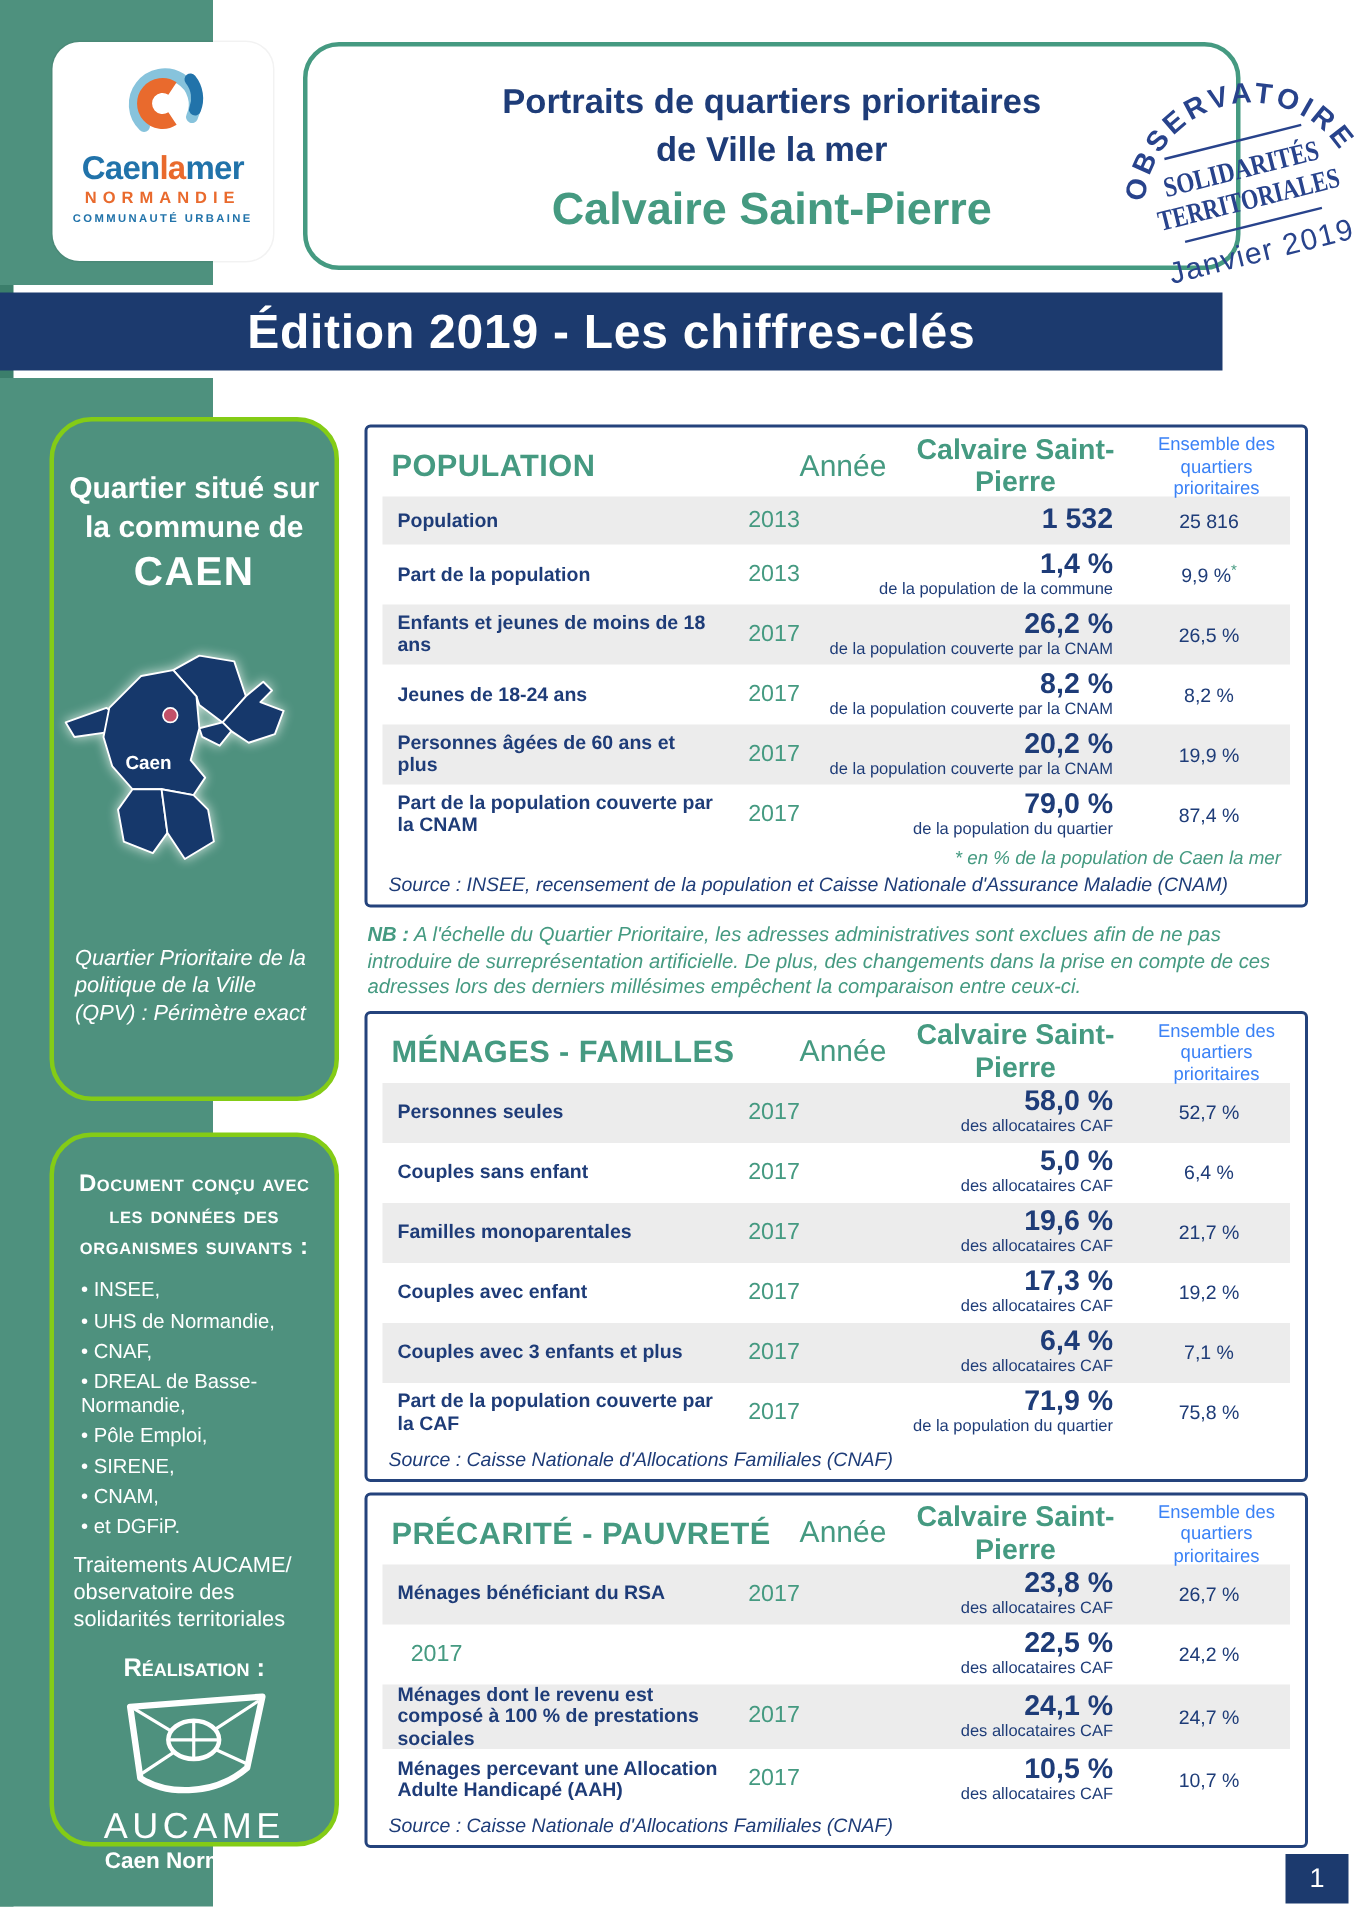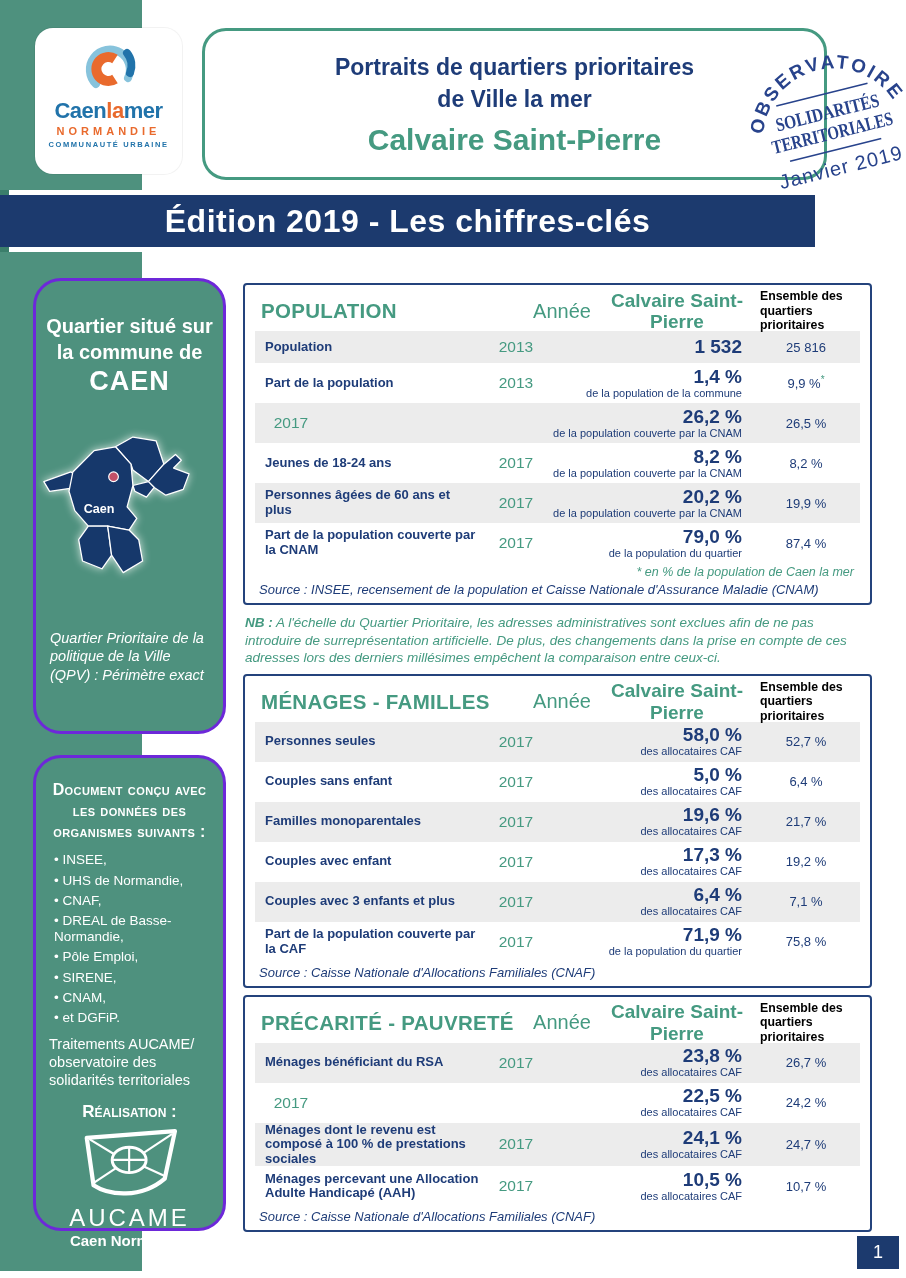--- a/index.html
+++ b/index.html
@@ -27,21 +27,21 @@
   .title-line { color:#1e3c78; font-size:23px; font-weight:bold; line-height:1.4; }
   .title-quarter { color:#459a81; font-size:30px; font-weight:bold; margin-top:8px; }
 
   .stamp { position:absolute; left:746px; top:24px; width:160px; height:166px; }
 
   .banner { position:absolute; left:0; top:195px; width:815px; height:52px; background:#1c3a6e;
             color:#fff; font-size:32px; font-weight:600; display:flex; align-items:center;
             justify-content:center; letter-spacing:.5px; }
 
   
-  .side-box { position:absolute; left:33px; width:193px; background:#4e917e; border:3px solid #6d28d9;
+  .side-box { position:absolute; left:33px; width:193px; background:#4e917e; border:3px solid #84cc16;
               border-radius:28px; color:#fff; }
   .side-a { top:278px; height:456px; }
   .side-b { top:755px; height:476px; }
   .loc-title { margin-top:32px; text-align:center; font-size:20px; font-weight:600; line-height:1.3; }
   .loc-city  { text-align:center; font-size:27px; font-weight:600; letter-spacing:1px; line-height:1.25; }
   .map-wrap { margin-top:28px; text-align:center; }
   .map-wrap svg { filter: drop-shadow(0 0 4px rgba(255,255,255,.75)); }
   .loc-caption { margin:20px 14px 0; font-style:italic; font-size:14.5px; line-height:1.28; }
 
   .src-heading { margin:22px 10px 0; text-align:center; font-variant:small-caps; font-size:16px;
@@ -55,21 +55,21 @@
   .org-name { text-align:center; font-size:24px; letter-spacing:3px; font-weight:300; }
   .org-sub  { text-align:center; font-size:15px; font-weight:bold; }
 
   
   .content { position:absolute; left:243px; top:283px; width:629px; display:flex; flex-direction:column; gap:7px; }
   .panel { background:#fff; border:2px solid #24437c; border-radius:4px; padding-bottom:4px; overflow:hidden; }
   .panel-header { display:flex; align-items:center; height:46px; padding-top:6px; }
   .panel-title { flex:1; padding-left:16px; color:#459a81; font-size:20.5px; font-weight:bold; letter-spacing:.3px; }
   .col-year { width:80px; text-align:center; color:#459a81; font-size:20px; }
   .col-quarter { width:150px; text-align:center; color:#459a81; font-size:19px; font-weight:600; line-height:1.12; }
-  .col-ensemble { width:118px; color:#000000; font-size:12.3px; line-height:1.18; padding:0 8px;font-weight:bold; }
+  .col-ensemble { width:118px; text-align:center; color:#3b82f6; font-size:12.3px; line-height:1.18; padding:0 8px; }
 
   .row { display:flex; align-items:center; min-height:40px; margin:0 10px; }
   .row.plain { min-height:32px; }
   .row.striped { background:#ececec; }
   .row-label { width:225px; padding-left:10px; color:#1e3c78; font-size:13px; font-weight:bold; line-height:1.12; }
   .row-year { width:72px; text-align:center; color:#459a81; font-size:15.5px; }
   .row-value { flex:1; text-align:right; padding-right:10px; color:#1e3c78; }
   .row-value .v-main { font-size:19px; font-weight:bold; line-height:1.05; }
   .row-value .v-sub  { font-size:11px; line-height:1.15; }
   .row-ensemble { width:108px; text-align:center; color:#1e3c78; font-size:13px; }
@@ -198,20 +198,21 @@
       <div class="row">
         <div class="row-label">Part de la population</div>
         <div class="row-year">2013</div>
         <div class="row-value">
             <div class="v-main">1,4 %</div>
             <div class="v-sub">de la population de la commune</div>
           </div>
         <div class="row-ensemble"><span>9,9 %</span><sup>*</sup></div>
       </div>
       <div class="row striped">
+        <div class="row-label">Enfants et jeunes de moins de 18 ans</div>
         <div class="row-year">2017</div>
         <div class="row-value">
             <div class="v-main">26,2 %</div>
             <div class="v-sub">de la population couverte par la CNAM</div>
           </div>
         <div class="row-ensemble">26,5 %</div>
       </div>
       <div class="row">
         <div class="row-label">Jeunes de 18-24 ans</div>
         <div class="row-year">2017</div>

